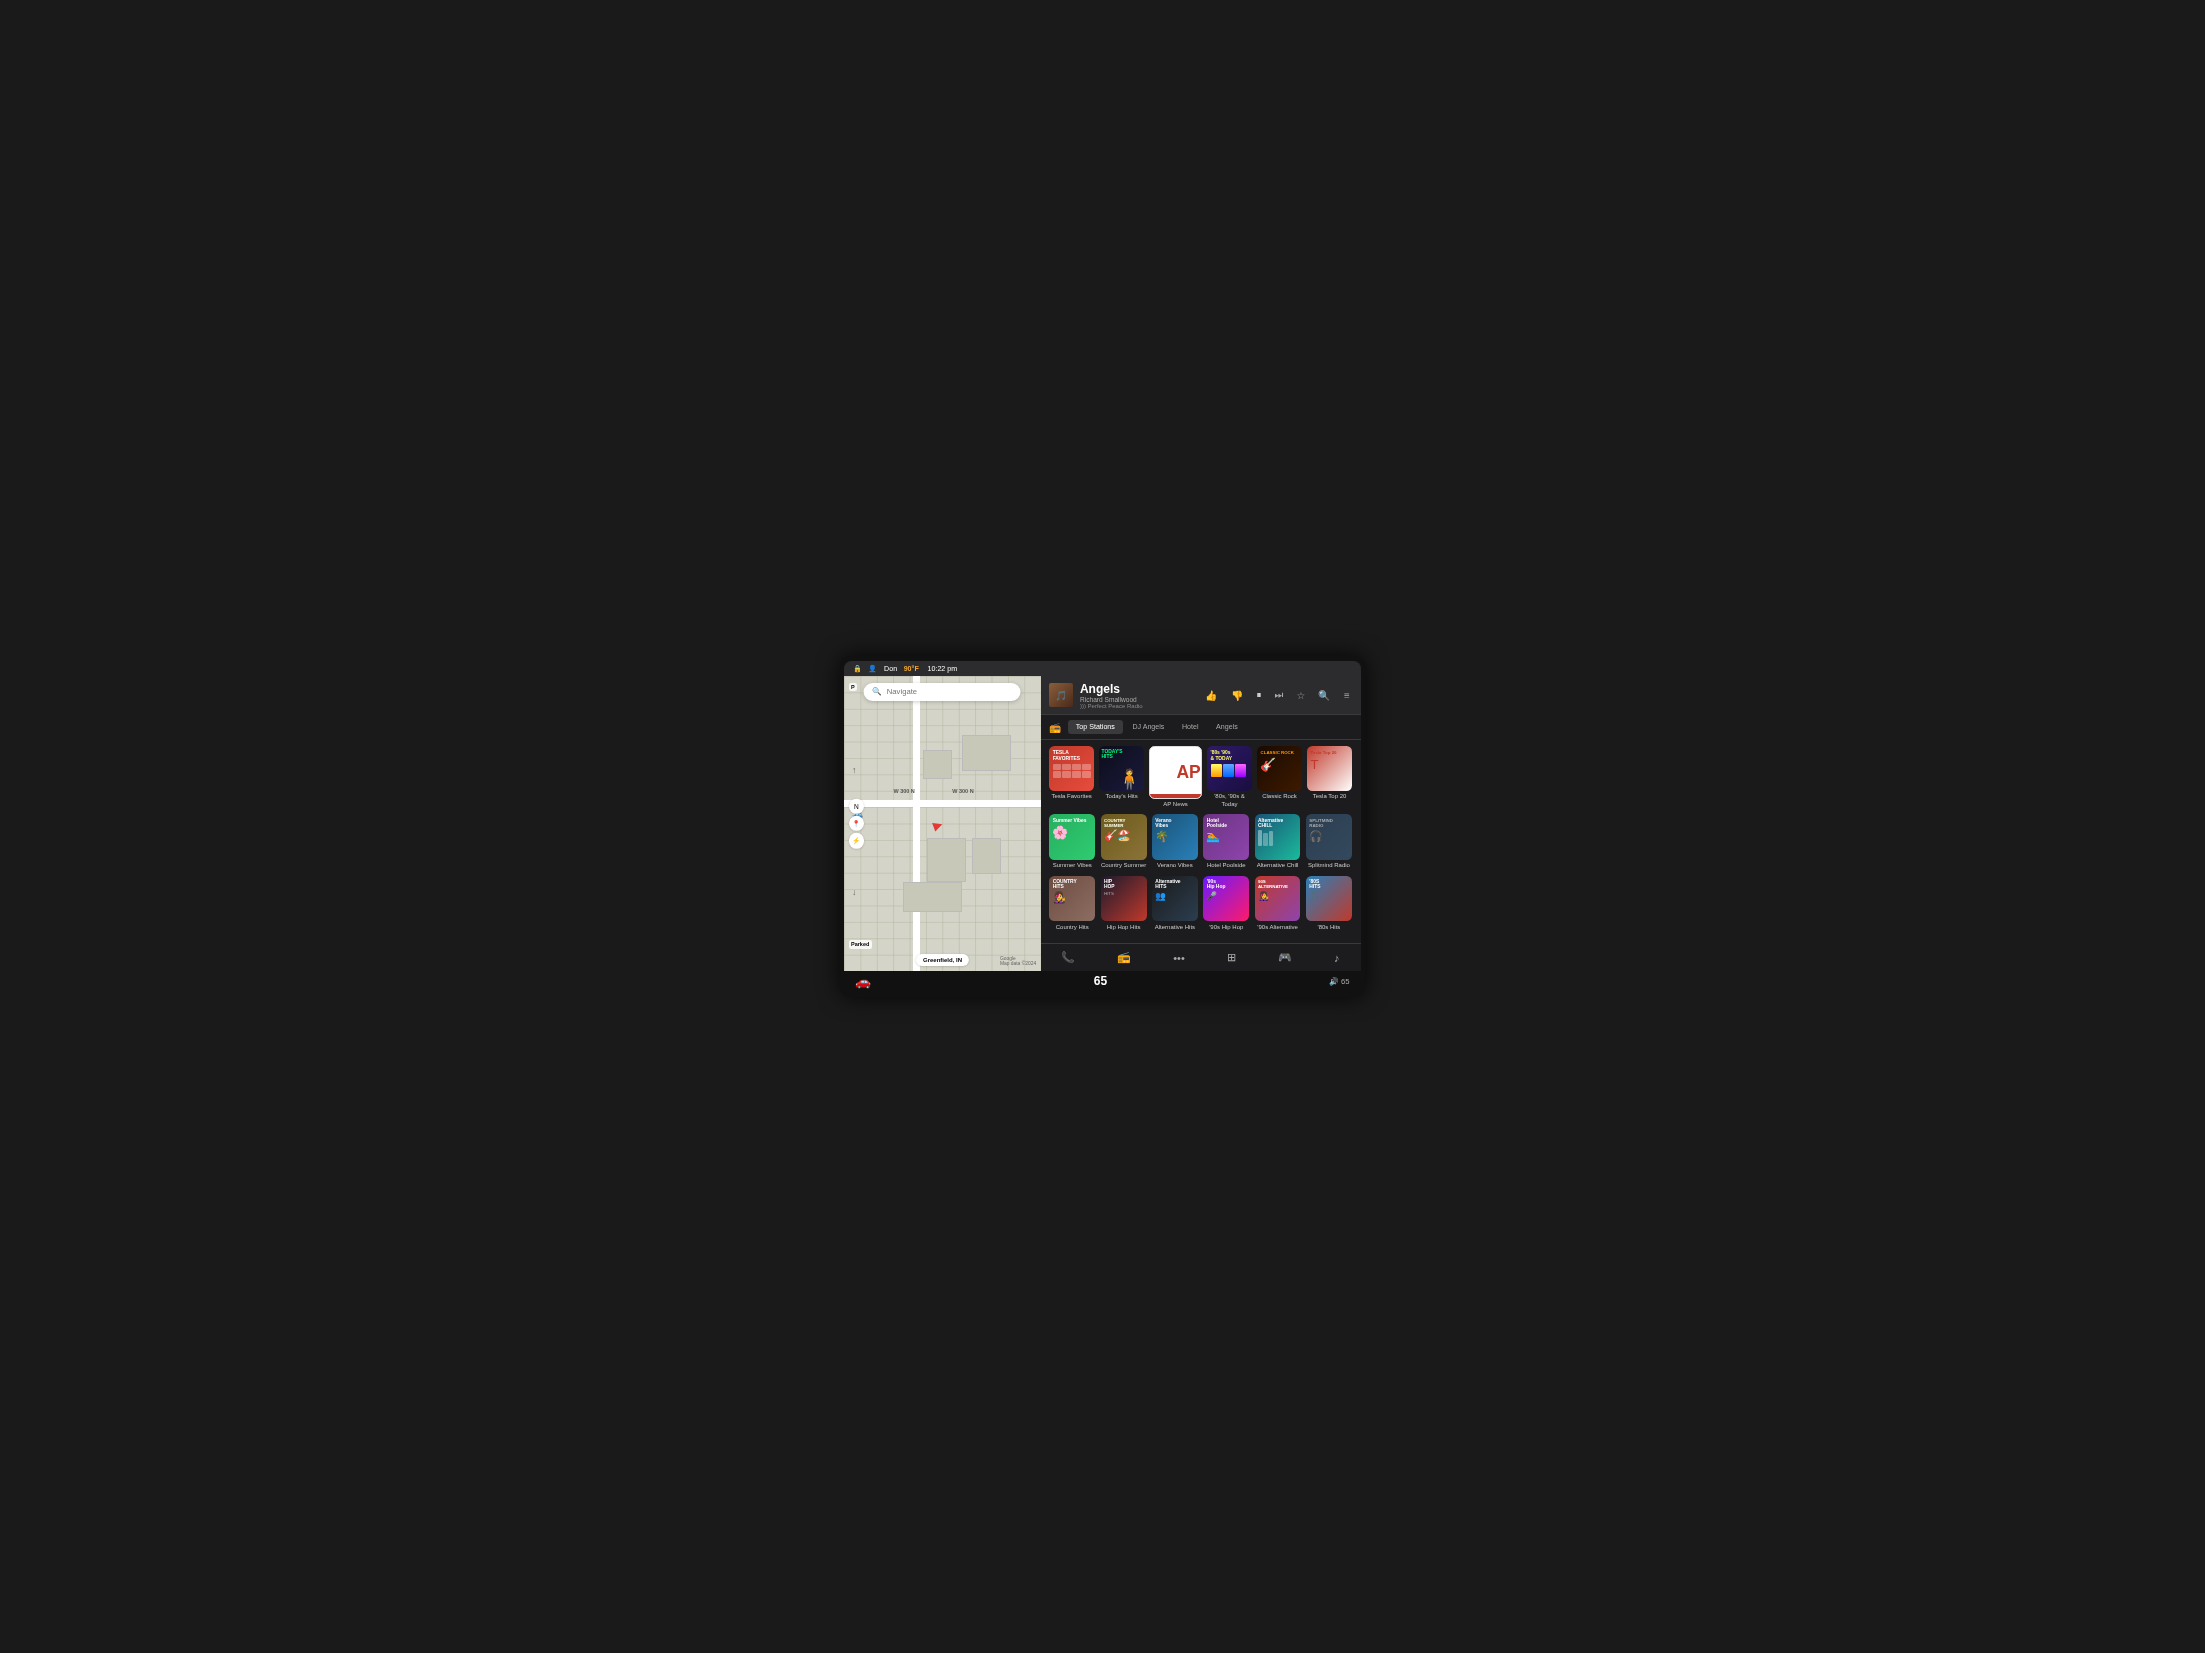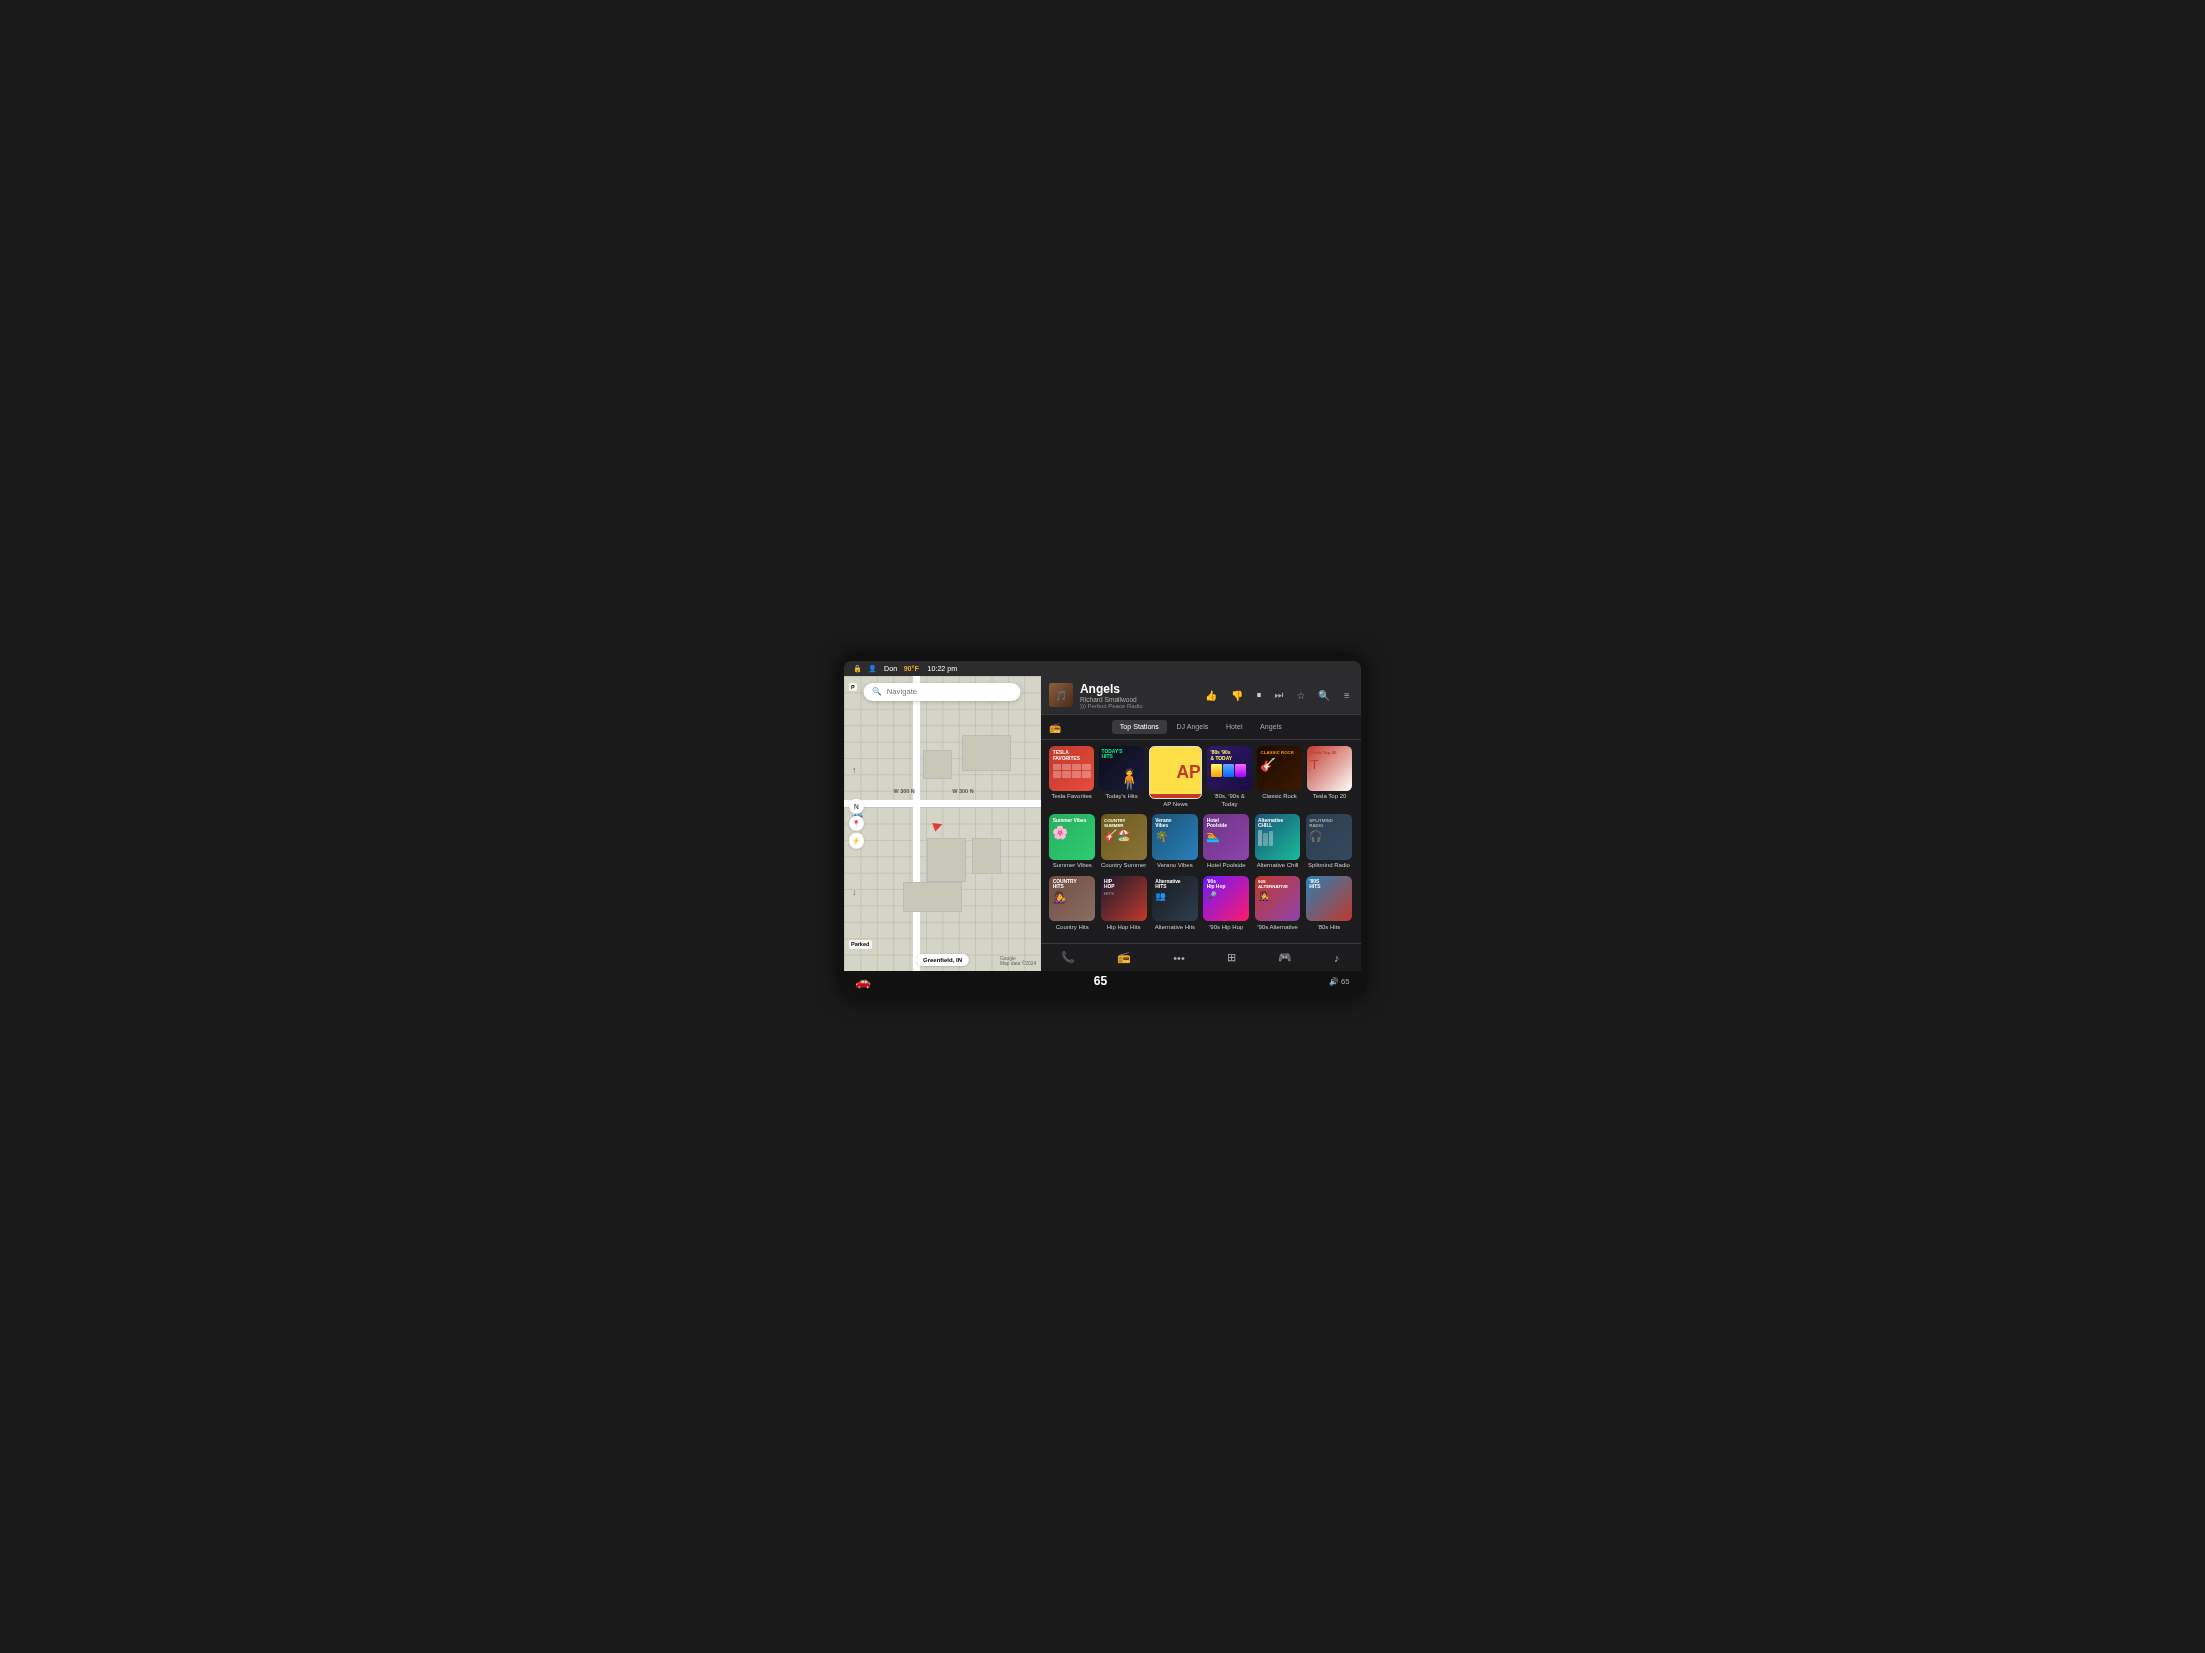--- a/index.html
+++ b/index.html
@@ -282,21 +282,20 @@
       font-size: 7.1px;
       font-weight: 500;
       color: #aaa;
       cursor: pointer;
       border: none;
       background: none;
     }
     .nav-tab.active {
       background: #3a3a3c;
       color: #fff;
-      margin-left: 44px;
     }
 
     
     .station-grid-container {
       flex: 1;
       overflow-y: auto;
       padding: 6.6px 8.8px;
     }
     .station-row {
       display: flex;
@@ -565,21 +564,21 @@
               <div class="station-art art-todays-hits">
                 <div class="todays-hits-art">
                   <div class="todays-hits-text">TODAY'S<br>HITS</div>
                   <div class="todays-hits-person">🧍</div>
                 </div>
               </div>
               <div class="station-label">Today's Hits</div>
             </div>
 
             <div class="station-card">
-              <div class="station-art" style="background:#fde047;display:flex;align-items:center;justify-content:center;border:0.5px solid #ddd;padding-left:26px;">
+              <div class="station-art" style="background:#ffffff;display:flex;align-items:center;justify-content:center;border:0.5px solid #ddd;padding-left:26px;">
                 <span style="font-size:17.5px;font-weight:900;color:#c0392b;">AP</span>
                 <div style="position:absolute;bottom:0;left:0;right:0;height:3.3px;background:#c0392b;"></div>
               </div>
               <div class="station-label">AP News</div>
             </div>
 
             <div class="station-card">
               <div class="station-art art-80s90s">
                 <div style="padding:3.3px;">
                   <div style="font-size:4.9px;font-weight:800;color:#ff6;line-height:1.2">'80s '90s<br>&amp; TODAY</div>

